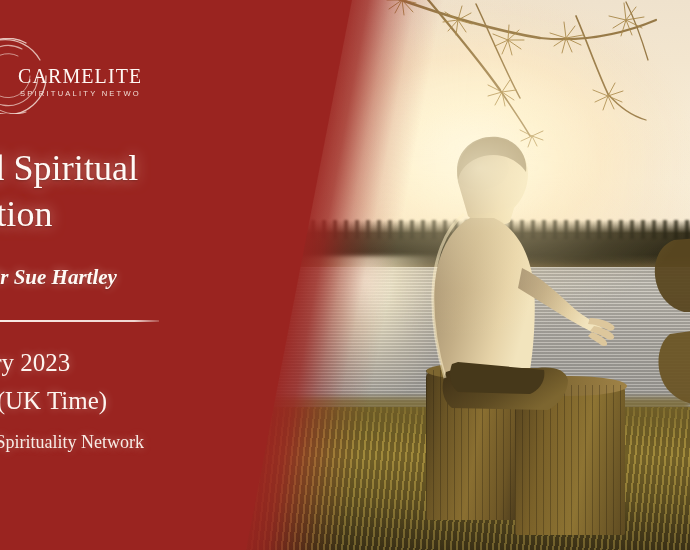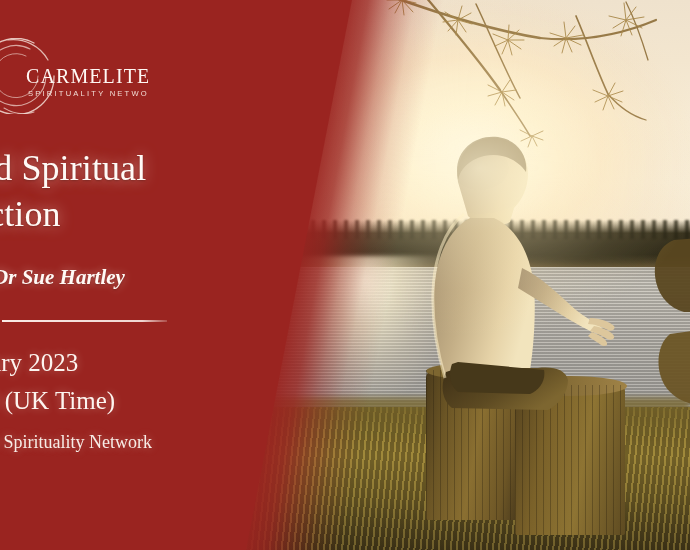--- a/index.html
+++ b/index.html
@@ -211,21 +211,21 @@
   .red-solid{
     position:absolute;
     inset:0;
     background:#9a2420;
     clip-path:polygon(0 0, 352px 0, 246px 550px, 0 550px);
   }
 
   
   .content{
     position:absolute;
-    left:12px; top:0;
+    left:4px; top:0;
     width:340px; height:550px;
     color:#fdf6f2;
   }
 
   
   .logo{
     position:absolute;
     left:-34px; top:38px;
     width:170px; height:76px;
   }

